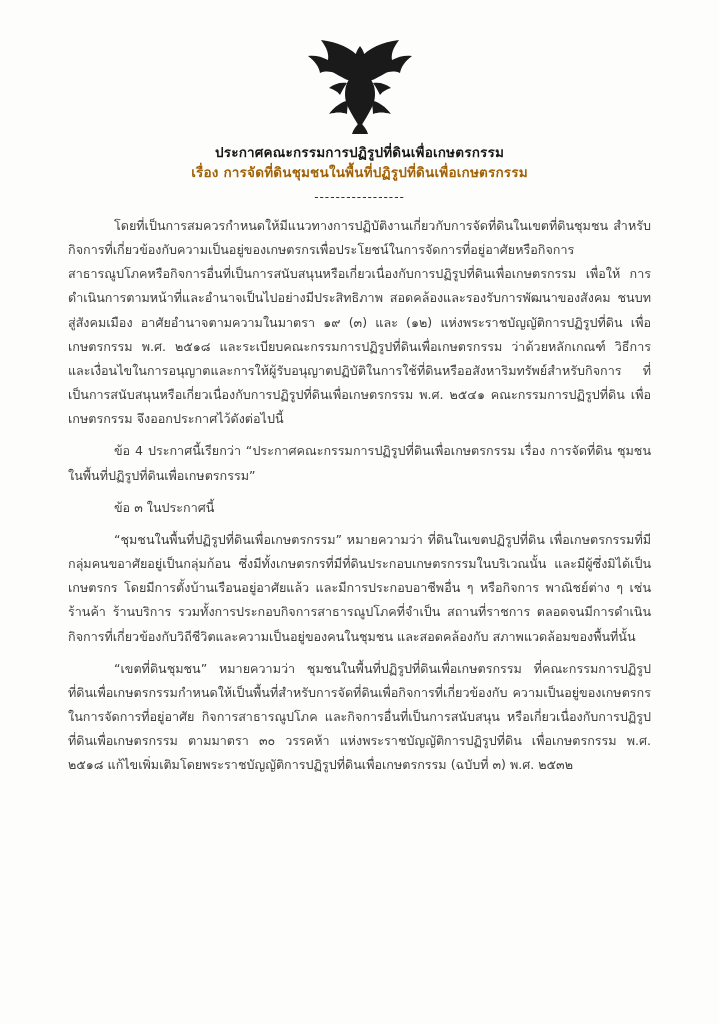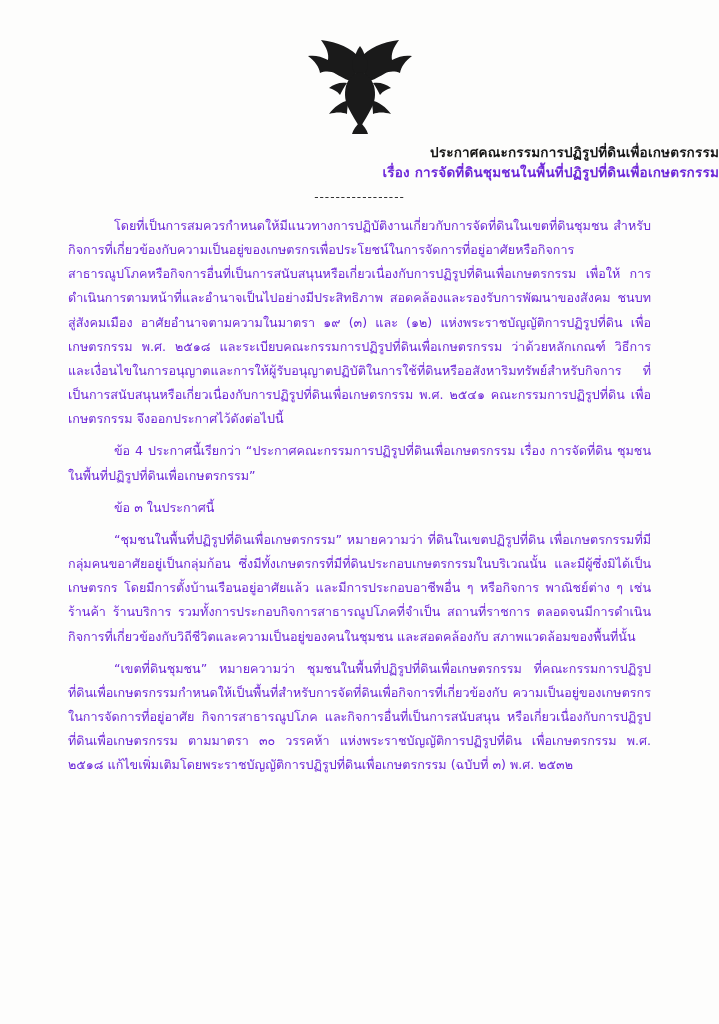--- a/index.html
+++ b/index.html
@@ -23,48 +23,48 @@
     display: flex;
     justify-content: center;
     padding-top: 38px;
   }
   .emblem {
     width: 110px;
     height: 96px;
     display: block;
   }
   .title-block {
-    text-align: right;
+    text-align: center;
     margin-top: 8px;
   }
   .title-line1 {
     font-size: 13.5px;
     font-weight: bold;
     color: #161616;
     letter-spacing: 0.2px;
     line-height: 1.5;
   }
   .title-line2 {
     font-size: 13.5px;
     font-weight: bold;
-    color: #6d28d9;
+    color: #a16207;
     letter-spacing: 0.2px;
     line-height: 1.6;
   }
   .rule {
     text-align: center;
     margin-top: 6px;
     margin-bottom: 10px;
     font-size: 12px;
     color: #333;
     letter-spacing: 1px;
   }
   .body {
     margin: 0 68px 0 68px;
-    color: #6d28d9;
+    color: #404040;
     font-size: 12.6px;
     line-height: 1.92;
     text-align: justify;
     text-justify: inter-word;
   }
   .para {
     margin: 0 0 2px 0;
     text-indent: 46px;
   }
   .para.quote-indent {

